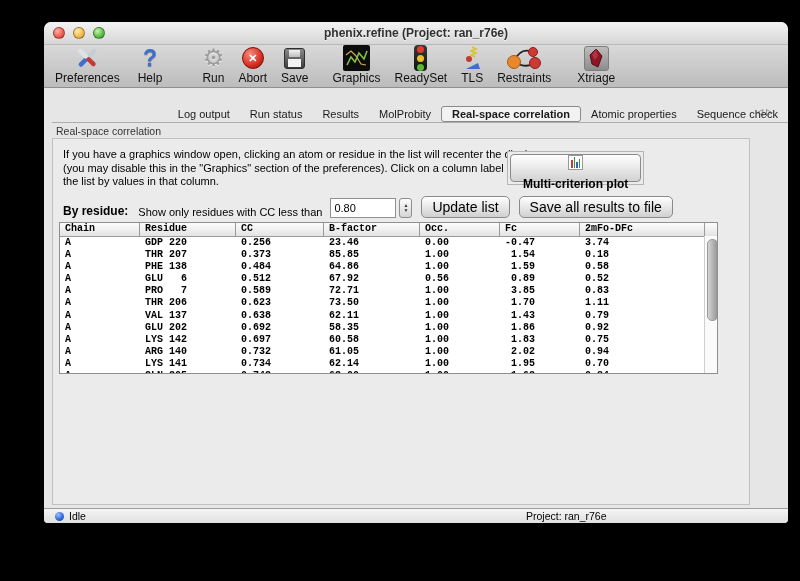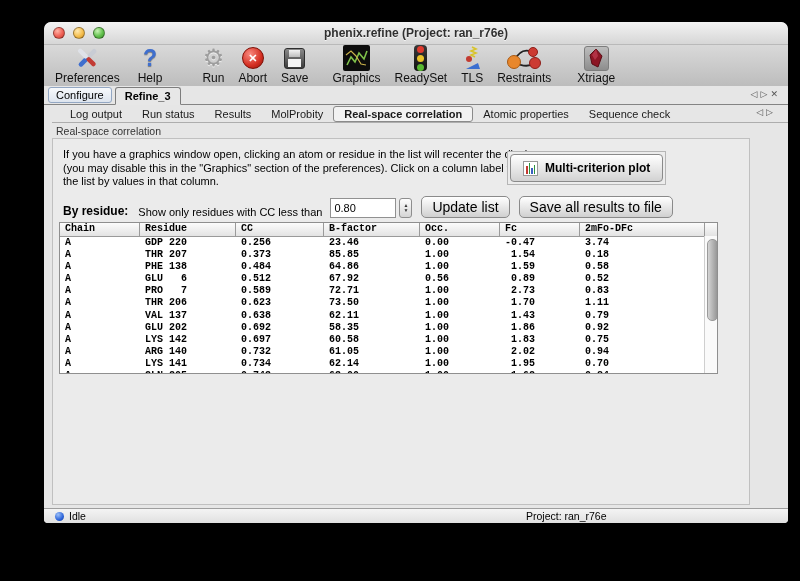--- a/index.html
+++ b/index.html
@@ -55,34 +55,34 @@
         border:1px solid #7d7d7d;box-sizing:border-box;display:flex;align-items:center;justify-content:center;}
   
   .tabrow1{position:absolute;left:0;right:0;top:64px;height:18px;border-bottom:1px solid #848484;
            display:flex;align-items:flex-end;padding-left:4px;background:#e6e6e6;}
   .tab{font-size:11px;color:#000;padding:2px 9px 2px 9px;margin-right:3px;border-radius:3px 3px 0 0;}
   .tab.inactive{background:linear-gradient(#f7f9fc,#dde4ee);border:1px solid #93a7c3;
                 border-radius:3px;margin-bottom:1px;padding:1px 7px;}
   .tab.active{background:#e7e7e7;border:1px solid #7d7d7d;border-bottom:1px solid #e7e7e7;
               margin-bottom:-1px;font-weight:bold;}
   .tabrow2{position:absolute;left:8px;right:0;top:83px;height:17px;border-bottom:1px solid #adadad;
-           display:flex;align-items:center;padding-left:8px;background:#e6e6e6;}
+           display:flex;align-items:center;padding-left:8px;background:#e6e6e6;justify-content:flex-end;}
   .stab{font-size:11px;color:#1a1a1a;padding:1px 10px;white-space:nowrap;}
   .stab.active{border:1px solid #8a8a8a;border-radius:3px;background:#f2f2f2;font-weight:bold;}
   .navctl{position:absolute;right:7px;font-size:9px;color:#555;letter-spacing:3px;top:3px;}
   .navctl span{cursor:default;}
   
   .sectionlabel{position:absolute;left:12px;top:103px;font-size:10.5px;color:#333;}
   .panel{position:absolute;left:8px;top:116px;width:698px;height:367px;
          border:1px solid #c0c0c0;background:#ebebeb;box-sizing:border-box;}
   .instr{position:absolute;left:10px;top:9px;font-size:11px;line-height:13.5px;color:#000;}
   .mcwrap{position:absolute;left:454px;top:12px;border:1px solid #b5b5b5;background:#ececec;padding:2px;}
   .mcbtn{height:26px;display:flex;align-items:center;gap:7px;padding:0 12px;
          background:linear-gradient(#ffffff,#d2d2d2);border:1px solid #8a8a8a;border-radius:4px;
-         font-size:12px;font-weight:bold;color:#000;}
+         font-size:12px;font-weight:bold;color:#000;flex-direction:column;}
   .mcicon{width:15px;height:15px;background:#fff;border:1px solid #999;display:flex;align-items:flex-end;
           gap:1px;padding:1px 2px;box-sizing:border-box;}
   .mcicon i{display:block;width:2px;}
   .byrow{position:absolute;left:10px;top:57px;display:flex;align-items:flex-end;}
   .byres{font-size:12px;font-weight:bold;color:#000;margin-right:10px;}
   .filterlab{font-size:11px;color:#000;margin-right:8px;}
   .ccinput{width:58px;height:16px;border:1px solid #919191;background:#fff;font-size:11px;
            padding:1px 3px;font-family:"Liberation Sans",sans-serif;}
   .spinner{width:13px;height:20px;margin-left:3px;background:linear-gradient(#fdfdfd,#d5d5d5);
            border:1px solid #8e8e8e;border-radius:3px;display:flex;flex-direction:column;
@@ -219,27 +219,20 @@
             <svg width="18" height="20">
           <polygon points="9,1 15,8 11,19 5,16 3,7" fill="#8c1624" stroke="#5a0c14" stroke-width="1"></polygon>
           <polygon points="9,1 11,8 8,12 5,7" fill="#b13244"></polygon>
         </svg>
           </div>
       </div>
       <div class="tblabel">Xtriage</div>
     </div>
   </div>
 
-  <div class="tabrow1">
-    <div class="tab inactive">Configure</div>
-    <div class="tab active">Refine_3</div>
-    <div class="navctl">
-      <span>◁</span><span>▷</span><span>✕</span>
-    </div>
-  </div>
 
   <div class="tabrow2">
     <div class="stab">Log output</div>
     <div class="stab">Run status</div>
     <div class="stab">Results</div>
     <div class="stab">MolProbity</div>
     <div class="stab active">Real-space correlation</div>
     <div class="stab">Atomic properties</div>
     <div class="stab">Sequence check</div>
     <div class="navctl" style="right:12px;top:2px;">
@@ -327,21 +320,21 @@
             <div class="tcell c4">0.56</div>
             <div class="tcell c5"> 0.89</div>
             <div class="tcell c6">0.52</div>
           </div>
           <div class="trow">
             <div class="tcell c0">A</div>
             <div class="tcell c1">PRO   7</div>
             <div class="tcell c2">0.589</div>
             <div class="tcell c3">72.71</div>
             <div class="tcell c4">1.00</div>
-            <div class="tcell c5"> 2.73</div>
+            <div class="tcell c5"> 3.85</div>
             <div class="tcell c6">0.83</div>
           </div>
           <div class="trow">
             <div class="tcell c0">A</div>
             <div class="tcell c1">THR 206</div>
             <div class="tcell c2">0.623</div>
             <div class="tcell c3">73.50</div>
             <div class="tcell c4">1.00</div>
             <div class="tcell c5"> 1.70</div>
             <div class="tcell c6">1.11</div>

